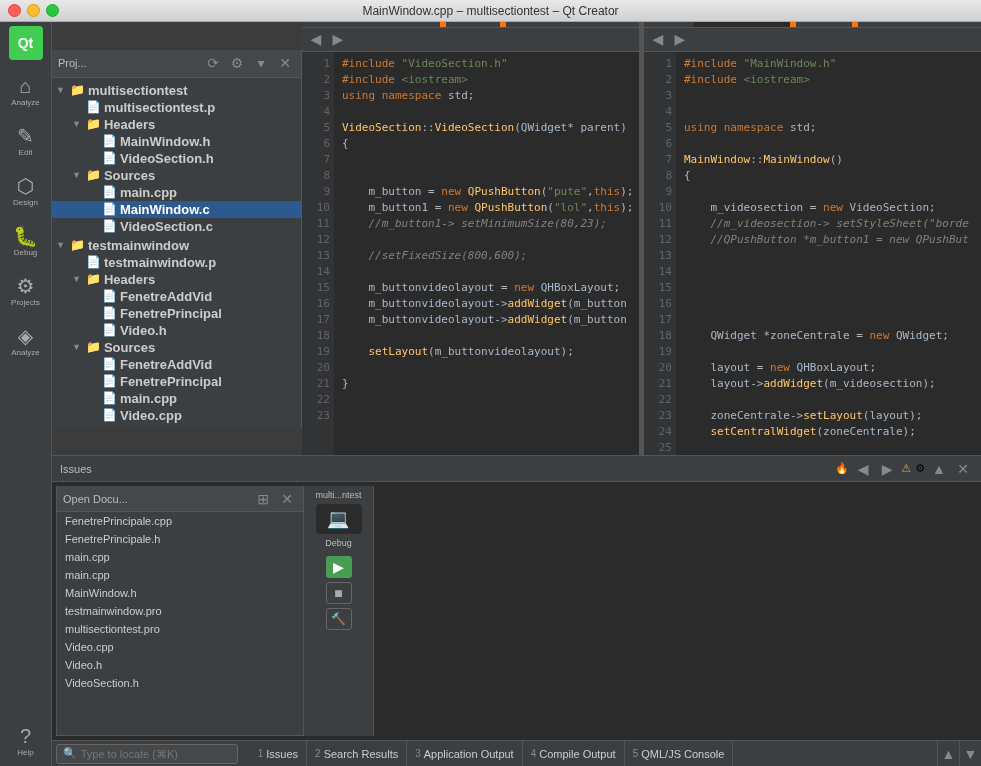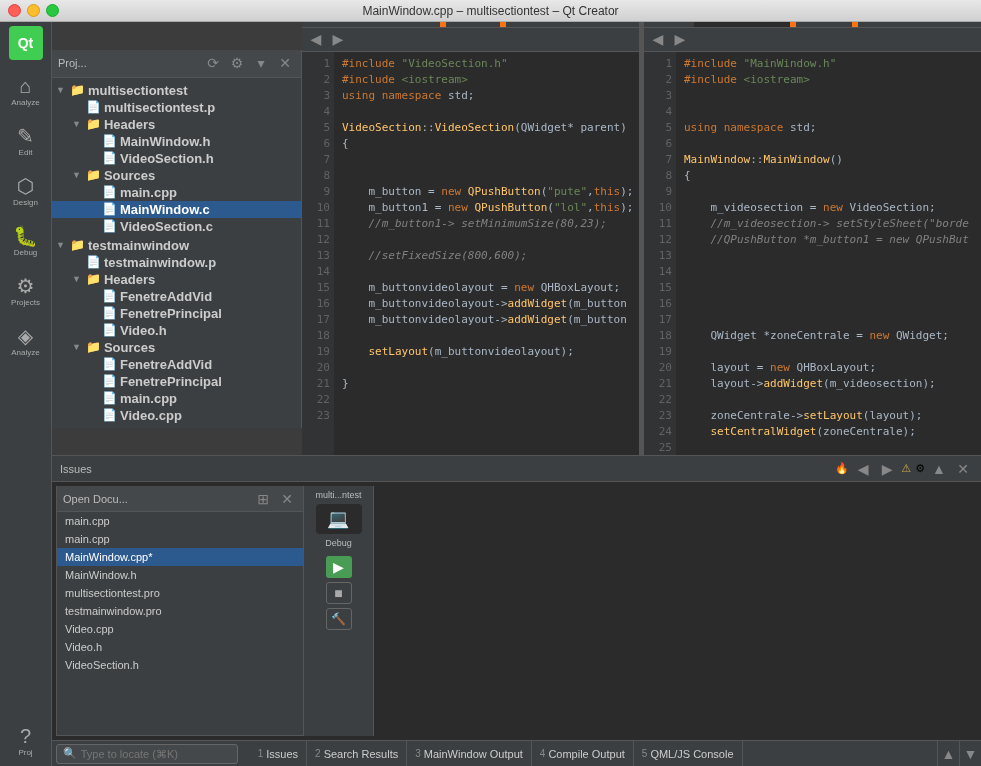--- a/index.html
+++ b/index.html
@@ -204,21 +204,21 @@
       <span class="icon-shape">⚙</span>
       <span class="icon-label">Projects</span>
     </div>
     <div class="iconbar-item">
       <span class="icon-shape">◈</span>
       <span class="icon-label">Analyze</span>
     </div>
     <div style="flex:1"></div>
     <div class="iconbar-item">
       <span class="icon-shape">?</span>
-      <span class="icon-label">Proj</span>
+      <span class="icon-label">Help</span>
     </div>
   </div>
 
   <div id="content">
 
     <div id="top-area">
 
       <div id="sidebar">
         <div id="sidebar-toolbar">
           <span class="sidebar-title">Proj...</span>
@@ -465,26 +465,27 @@
       <div id="bottom-panel-content">
 
         <div style="display:flex; height:100%;">
           <div id="open-docs" style="position:relative; left:0; top:0; width:248px; height:100%; background:#3c3f41; border-right:1px solid #555; flex-shrink:0;">
             <div id="open-docs-header">
               <span class="docs-title">Open Docu...</span>
               <button class="toolbar-btn">⊞</button>
               <button class="toolbar-btn">✕</button>
             </div>
             <div id="open-docs-list">
+              <div class="doc-item">FenetrePrincipale.cpp</div>
+              <div class="doc-item">FenetrePrincipale.h</div>
               <div class="doc-item">main.cpp</div>
               <div class="doc-item">main.cpp</div>
-              <div class="doc-item active">MainWindow.cpp*</div>
               <div class="doc-item">MainWindow.h</div>
+              <div class="doc-item">testmainwindow.pro</div>
               <div class="doc-item">multisectiontest.pro</div>
-              <div class="doc-item">testmainwindow.pro</div>
               <div class="doc-item">Video.cpp</div>
               <div class="doc-item">Video.h</div>
               <div class="doc-item">VideoSection.h</div>
             </div>
           </div>
 
           <div style="display:flex;flex-direction:column;align-items:center;padding:4px;width:70px;background:#3c3f41;border-right:1px solid #555;">
             <div style="color:#bbb;font-size:9px;text-align:center;margin-bottom:4px;">multi...ntest</div>
             <div style="width:46px;height:30px;background:#2b2b2b;border-radius:4px;display:flex;align-items:center;justify-content:center;">
               <span style="font-size:18px;color:#888;">💻</span>
@@ -511,21 +512,21 @@
         <div class="status-tab">
           <span class="tab-num">1</span>
           <span>Issues</span>
         </div>
         <div class="status-tab">
           <span class="tab-num">2</span>
           <span>Search Results</span>
         </div>
         <div class="status-tab">
           <span class="tab-num">3</span>
-          <span>MainWindow Output</span>
+          <span>Application Output</span>
         </div>
         <div class="status-tab">
           <span class="tab-num">4</span>
           <span>Compile Output</span>
         </div>
         <div class="status-tab">
           <span class="tab-num">5</span>
           <span>QML/JS Console</span>
         </div>
       </div>

